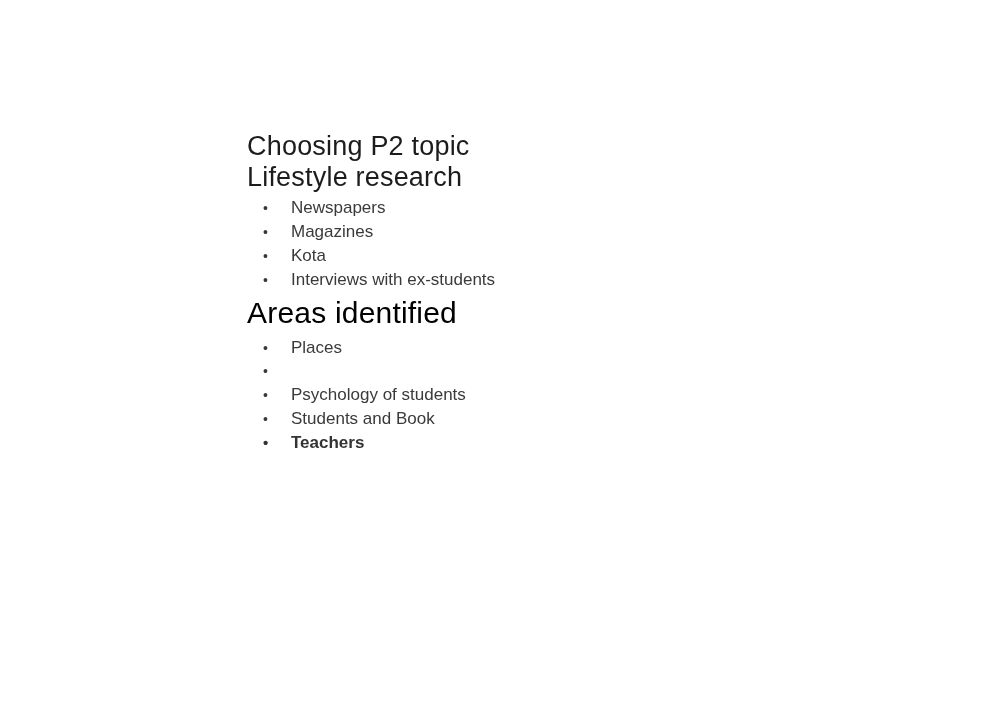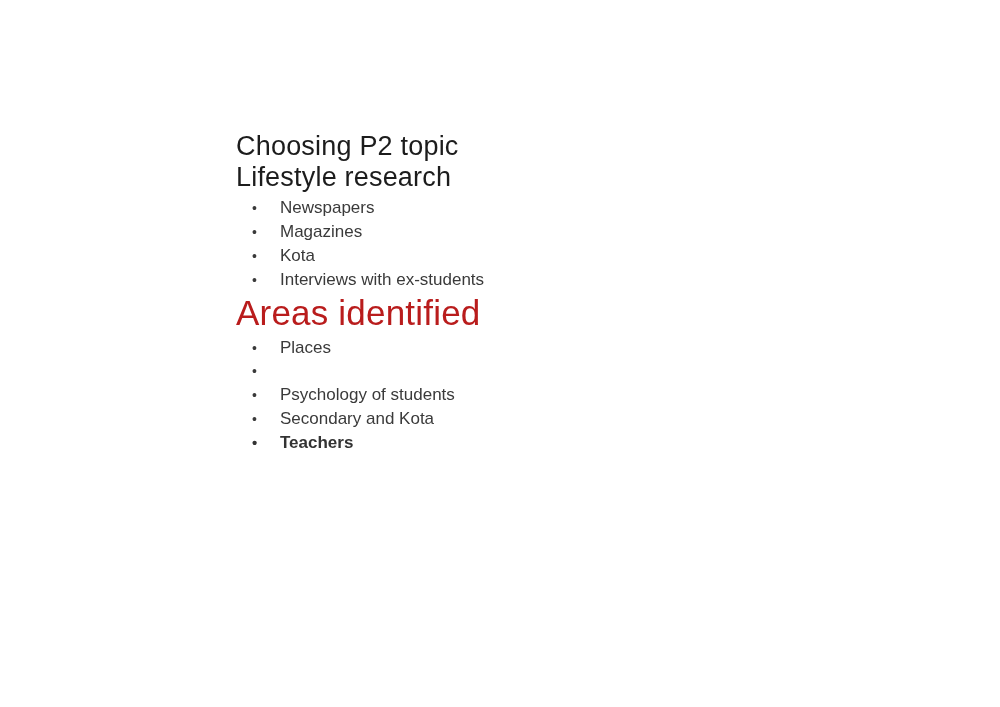--- a/index.html
+++ b/index.html
@@ -6,37 +6,37 @@
     margin: 0;
     padding: 0;
     width: 1000px;
     height: 707px;
     background: #ffffff;
     font-family: "Liberation Sans", "DejaVu Sans", sans-serif;
     overflow: hidden;
   }
   .slide {
     position: absolute;
-    left: 236px;
+    left: 247px;
     top: 131px;
     width: 560px;
   }
   .title-line {
     font-size: 27px;
     line-height: 31px;
     font-weight: 400;
     color: #1c1c1c;
     letter-spacing: 0.2px;
     margin: 0;
   }
   .accent-heading {
-    font-size: 35px;
+    font-size: 30px;
     line-height: 40px;
     font-weight: 400;
-    color: #b91c1c;
+    color: #000000;
     letter-spacing: 0.2px;
     margin: 1px 0 0 0;
   }
   ul.bullet-list {
     list-style: none;
     margin: 3px 0 0 0;
     padding: 0;
   }
   ul.bullet-list li {
     display: flex;
@@ -98,21 +98,21 @@
     </li>
     <li>
       <span class="bullet">•</span>
     </li>
     <li>
       <span class="bullet">•</span>
       <span>Psychology of students</span>
     </li>
     <li>
       <span class="bullet">•</span>
-      <span>Secondary and Kota</span>
+      <span>Students and Book</span>
     </li>
     <li class="bold-item">
       <span class="bullet">•</span>
       <span>Teachers</span>
     </li>
   </ul>
 
 </div>
 
 </body></html>

